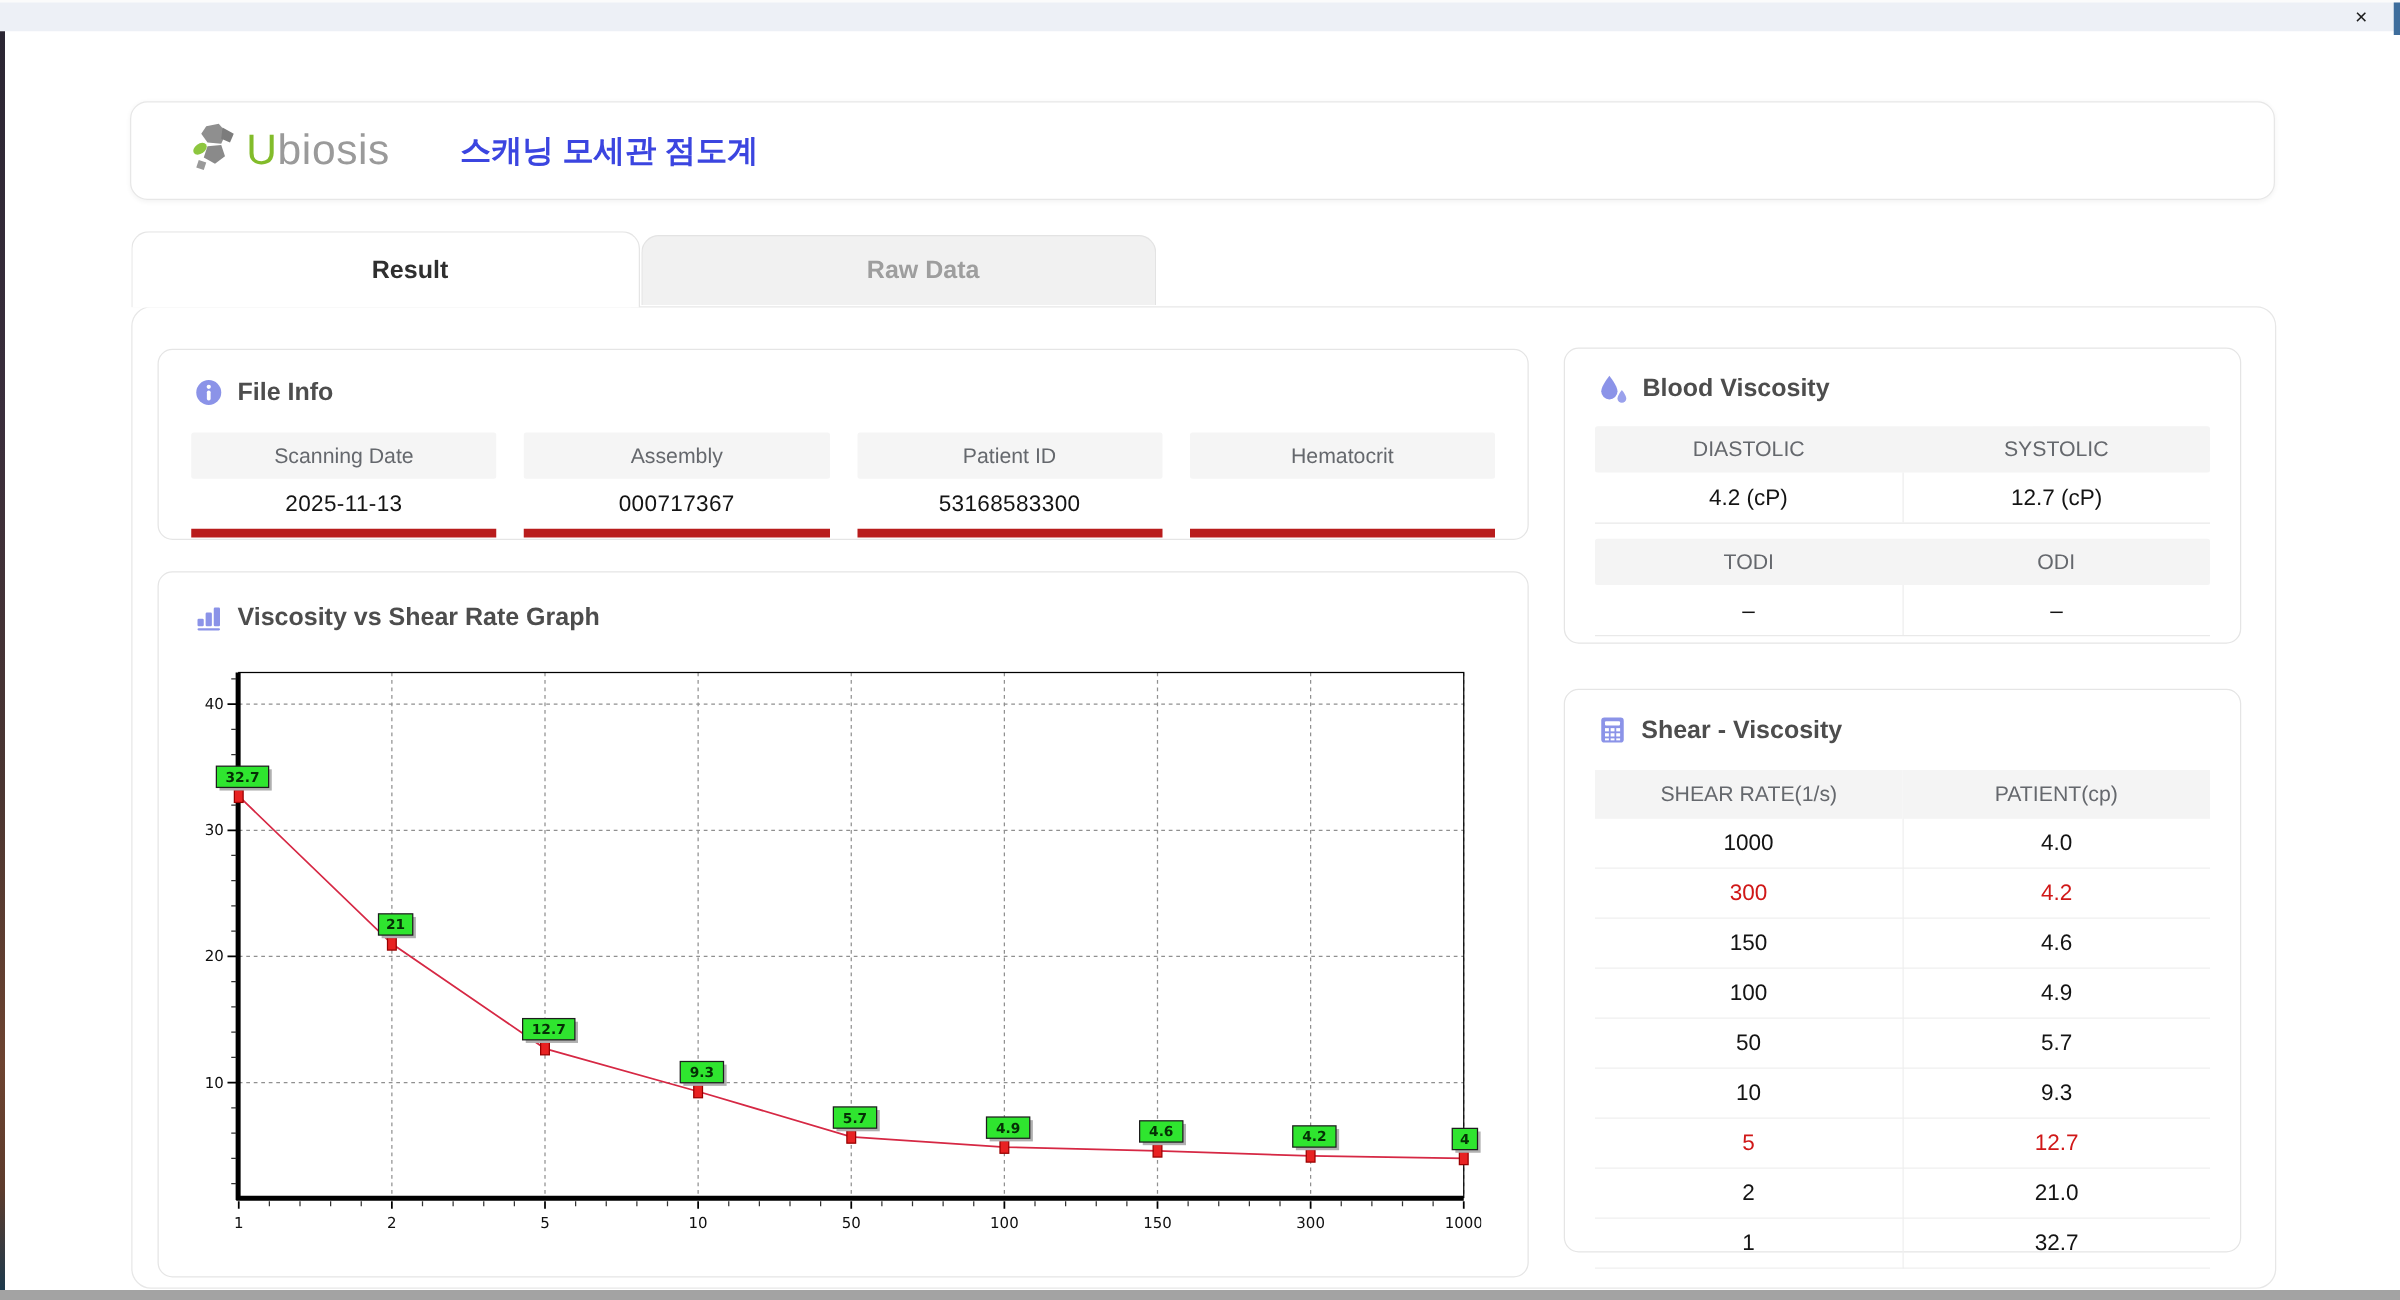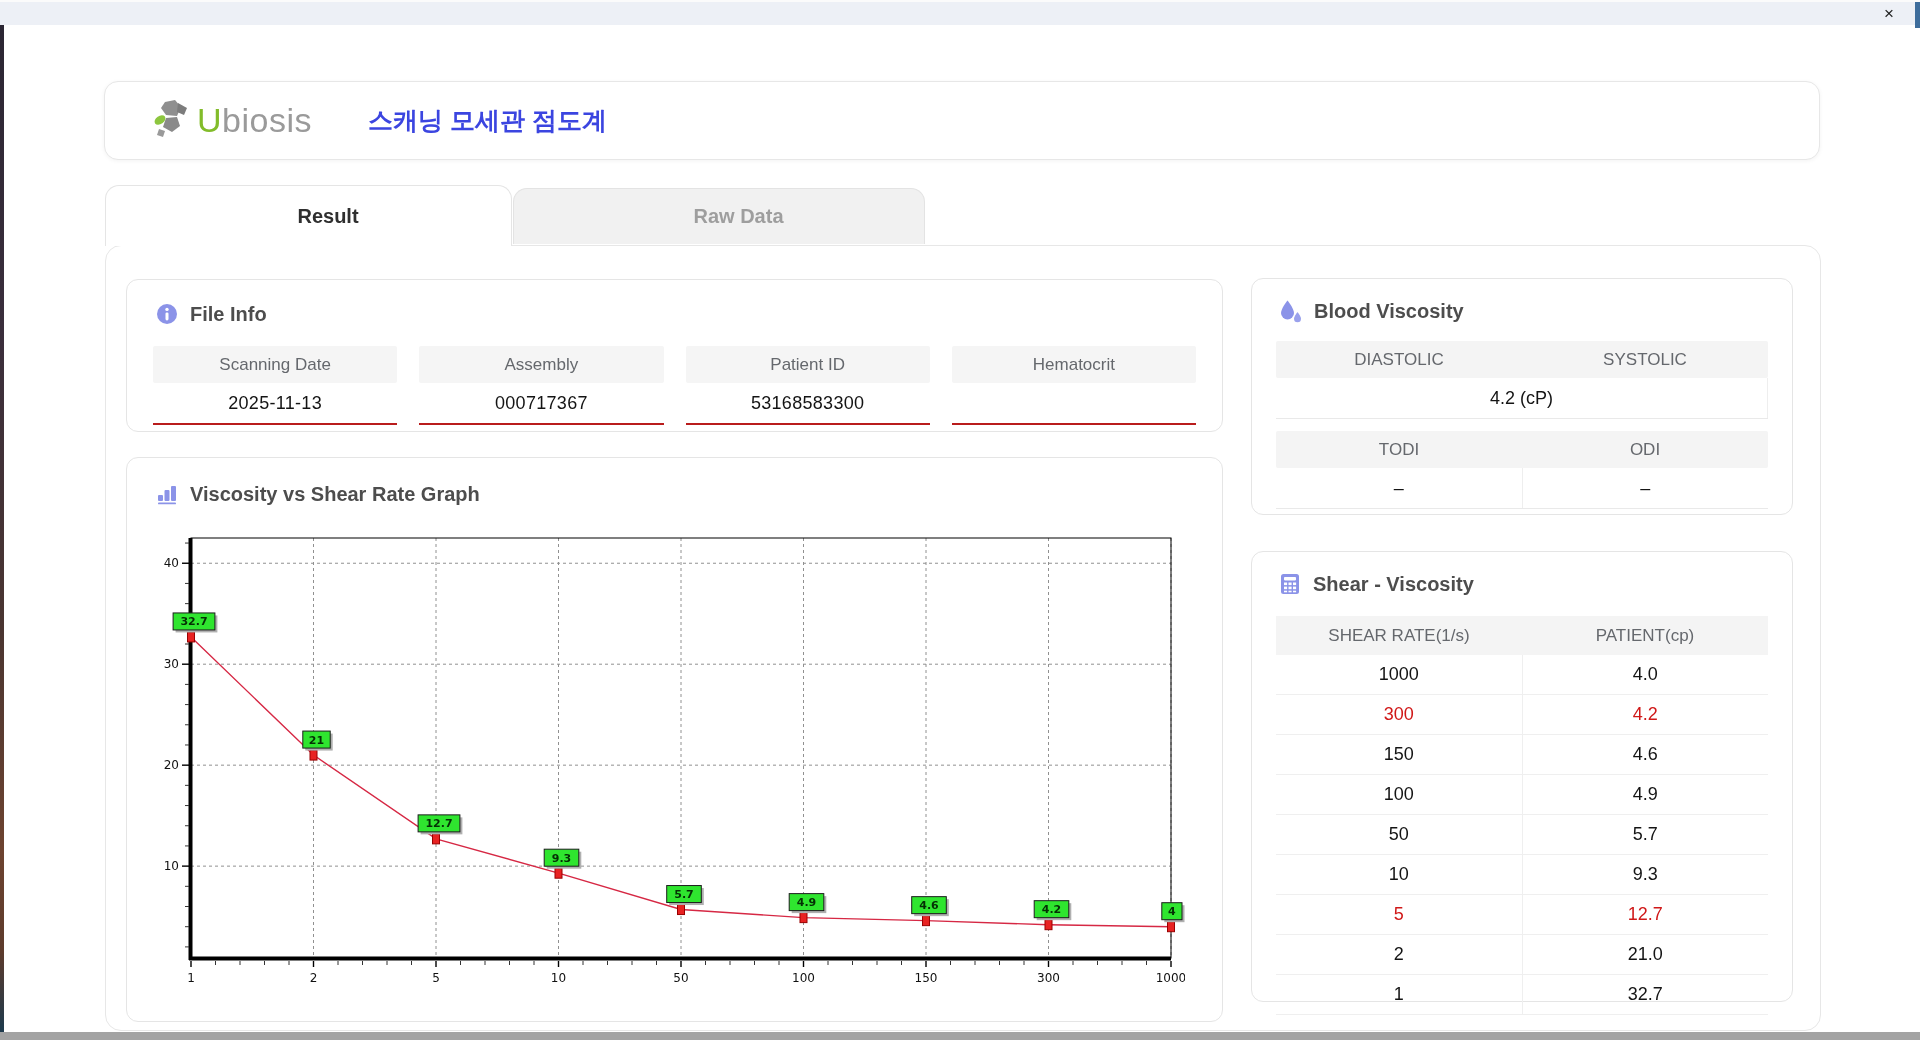--- a/index.html
+++ b/index.html
@@ -40,21 +40,21 @@
   .sec-title{display:flex;align-items:center;gap:11px;font-size:20px;font-weight:bold;color:#4d4d4d;}
   .sec-title .ic{display:flex;align-items:center;justify-content:center;}
 
   
   .file-title{position:absolute;left:28px;top:22px;}
   .fields{position:absolute;left:26px;right:26px;top:66px;display:flex;gap:22px;}
   .field{flex:1;}
   .field .flabel{height:37px;background:#f5f5f5;display:flex;align-items:center;justify-content:center;
                  font-size:17px;color:#65686d;border-radius:2px;}
   .field .fvalue{height:40px;display:flex;align-items:center;justify-content:center;font-size:18px;color:#141414;
-                 border-bottom:2px solid #b91c1c;letter-spacing:.3px;}
+                 border-bottom:7px solid #b91c1c;letter-spacing:.3px;}
 
   
   .bv-title{position:absolute;left:26px;top:20px;}
   .bv-table{position:absolute;left:24px;right:24px;top:62px;}
   .bv-head{display:flex;height:37px;background:#f4f4f4;border-radius:2px;}
   .bv-head div{flex:1;display:flex;align-items:center;justify-content:center;font-size:17px;color:#65686d;}
   .bv-vals{display:flex;height:40px;border-bottom:1px solid #e9e9e9;}
   .bv-vals div{flex:1;display:flex;align-items:center;justify-content:center;font-size:18px;color:#141414;}
   .bv-vals div:first-child{border-right:1px solid #eeeeee;}
   .bv-gap{height:12px;}
@@ -295,20 +295,21 @@
     </span>
     <span>Blood Viscosity</span>
   </div>
   <div class="bv-table">
     <div class="bv-head">
       <div>DIASTOLIC</div>
       <div>SYSTOLIC</div>
     </div>
     <div class="bv-vals">
       <div>4.2 (cP)</div>
+      <div>12.7 (cP)</div>
     </div>
     <div class="bv-gap"></div>
     <div class="bv-head">
       <div>TODI</div>
       <div>ODI</div>
     </div>
     <div class="bv-vals">
       <div class="dash">–</div>
       <div class="dash">–</div>
     </div>

